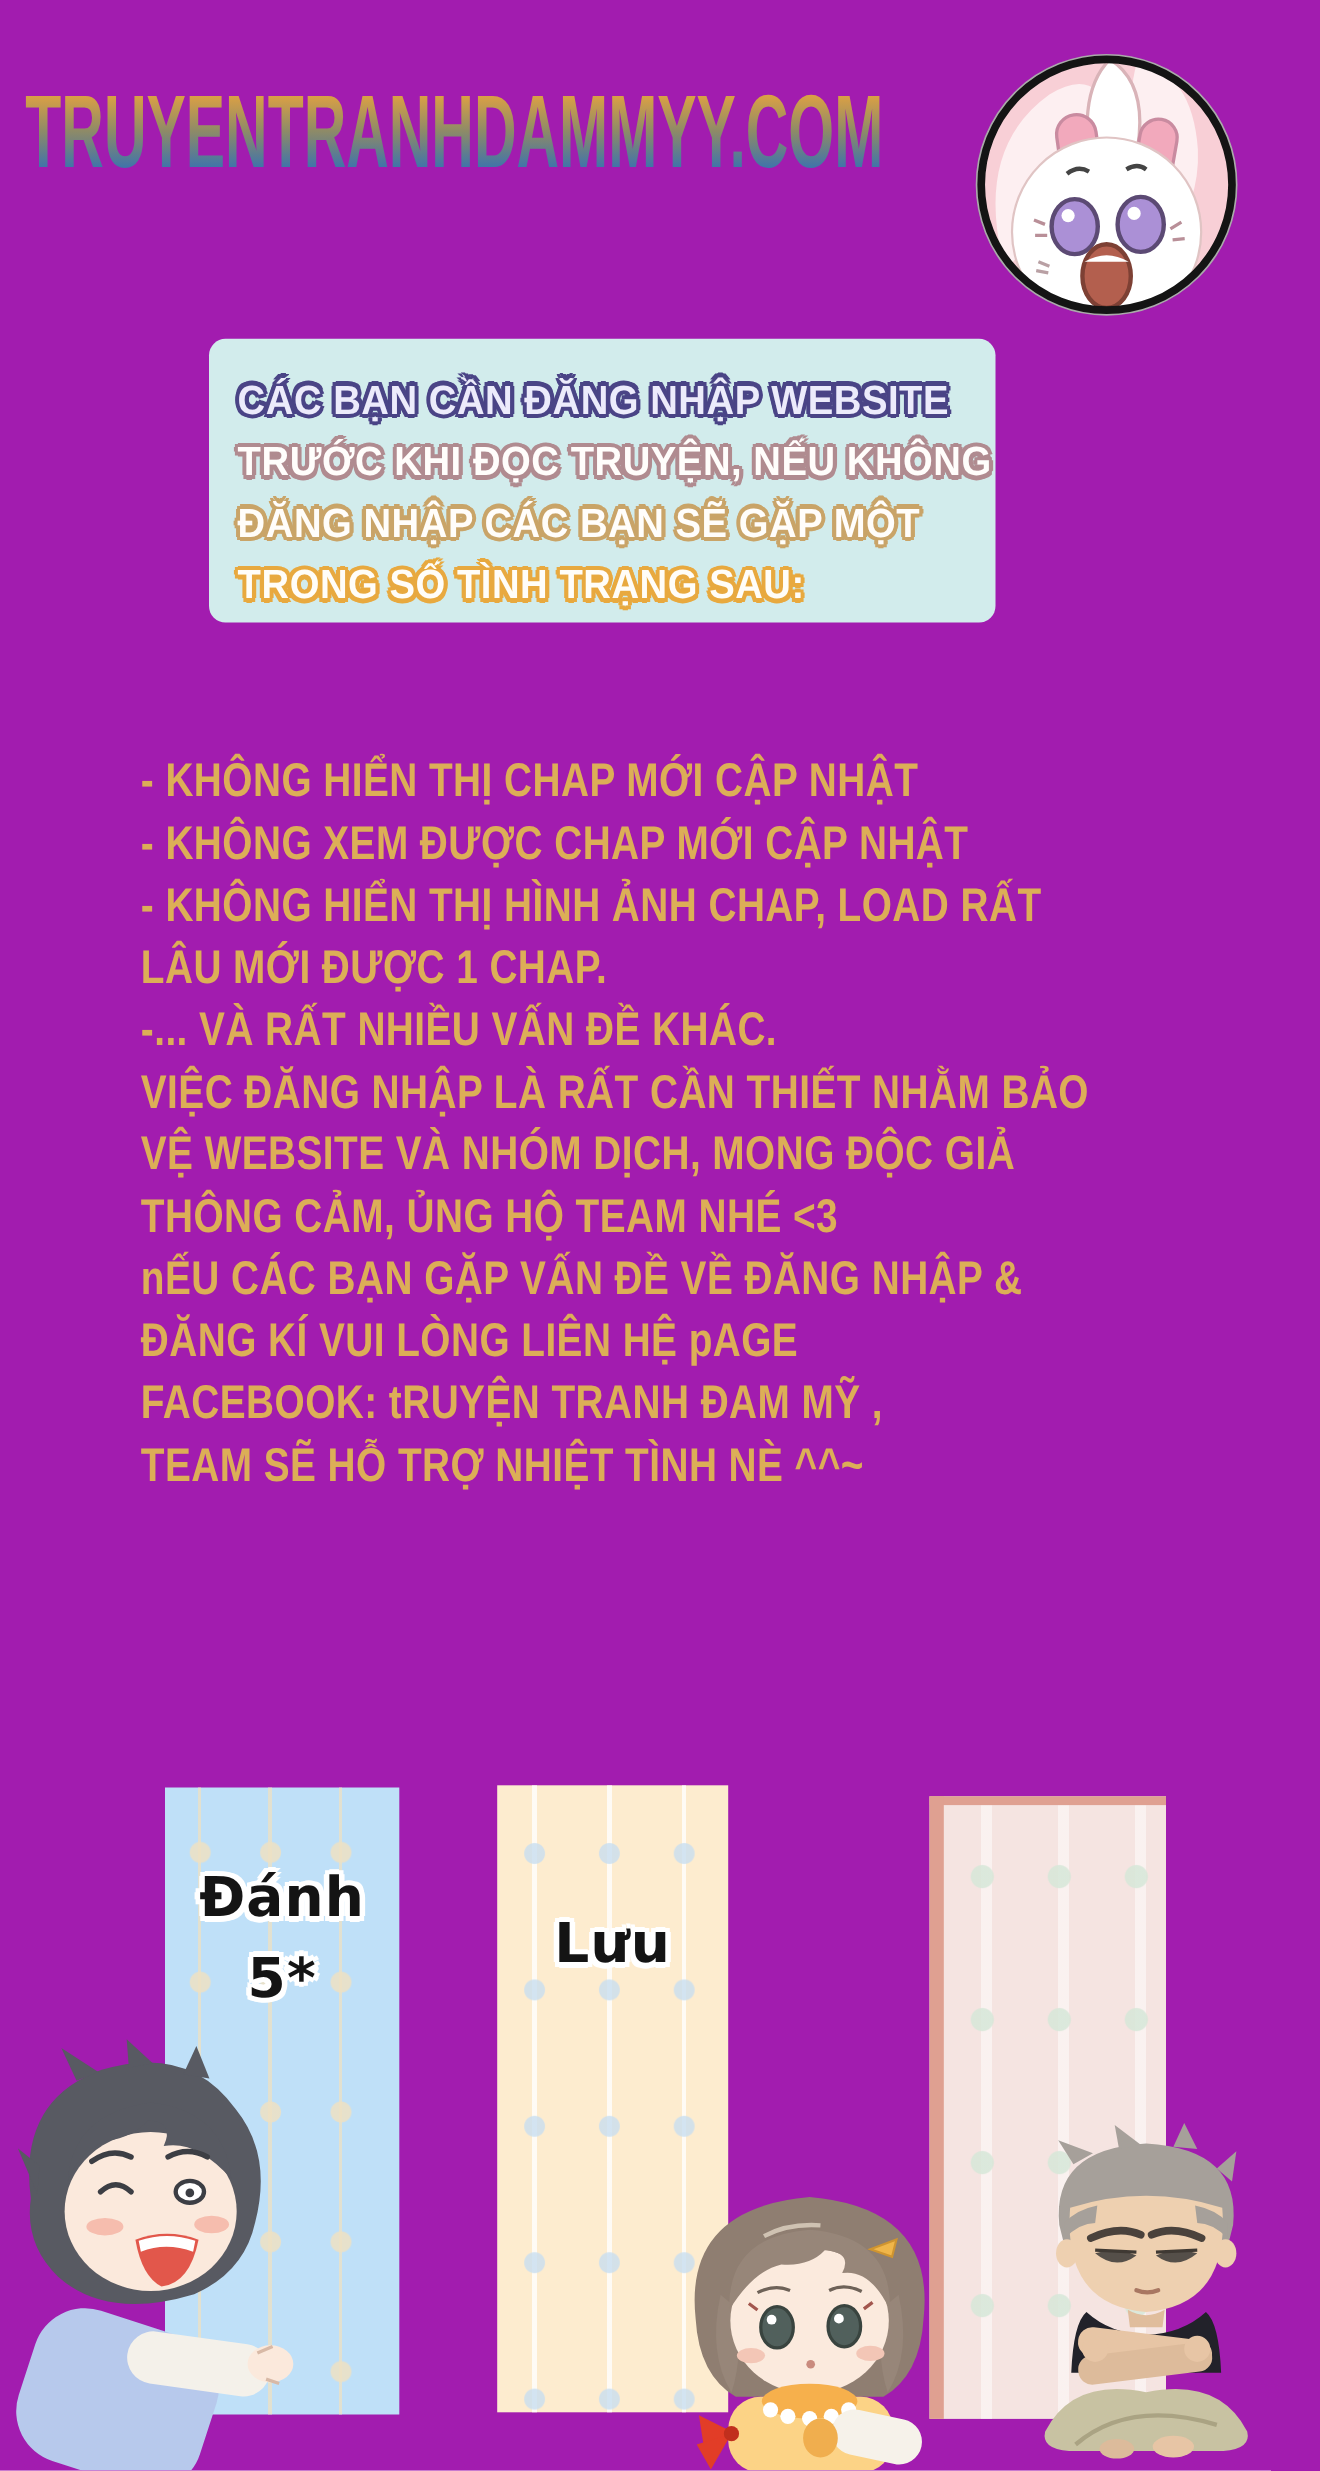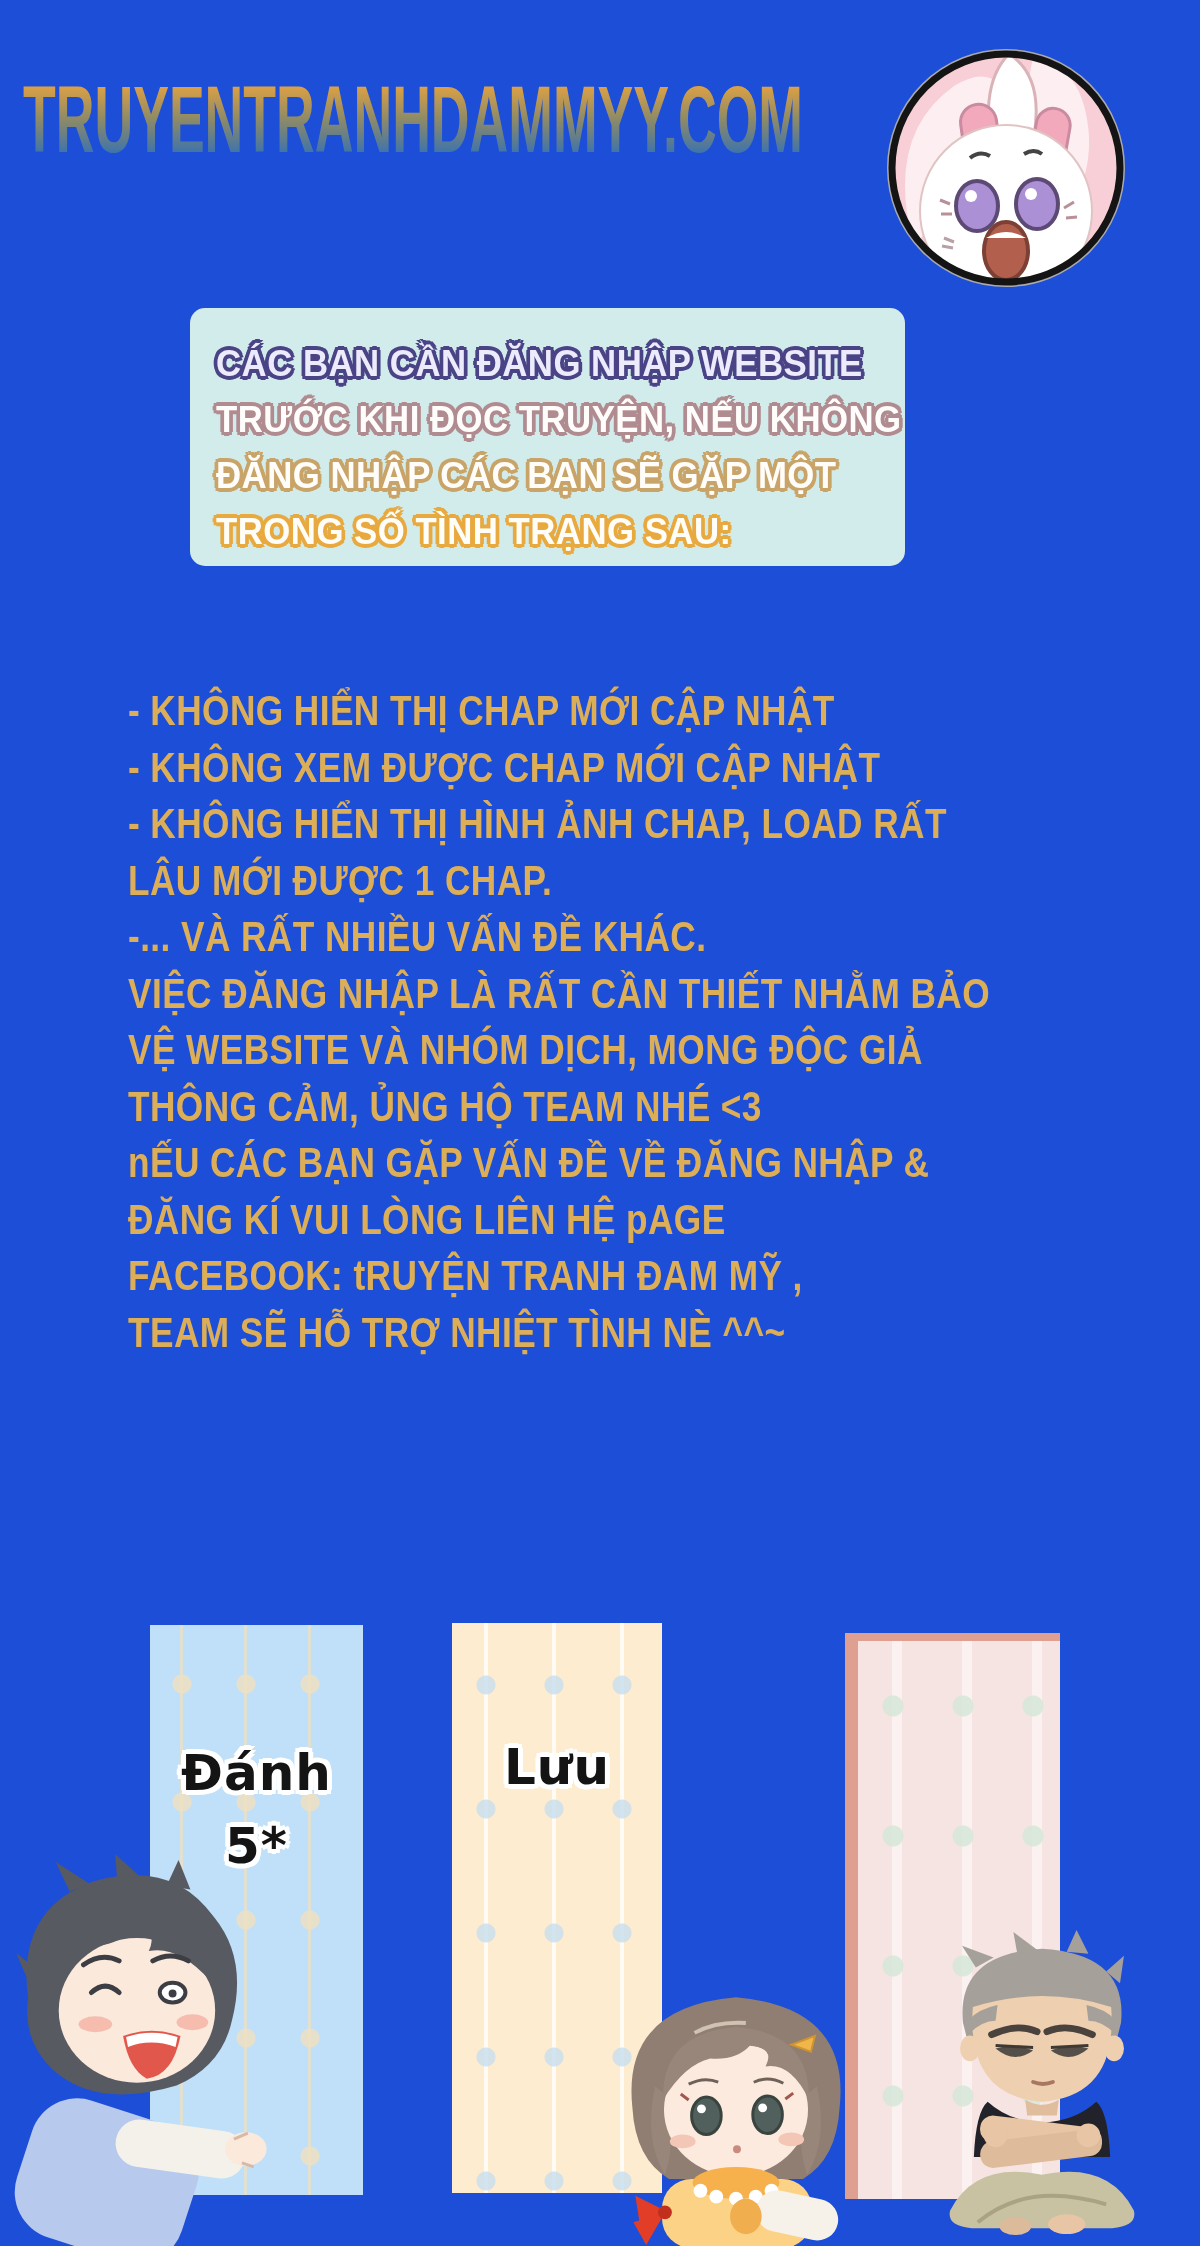--- a/index.html
+++ b/index.html
@@ -1,17 +1,17 @@
 <!DOCTYPE html>
 <html><head>
 <meta charset="utf-8">
 <style>
   html,body{margin:0;padding:0;}
   body{background:#ffffff;font-family:"Liberation Sans", sans-serif;}
-  .page{position:relative;width:1200px;height:2246px;background:#1d4ed8;overflow:hidden;}
+  .page{position:relative;width:1200px;height:2246px;background:#a21caf;overflow:hidden;}
 
   
   .logo-wrap{position:absolute;left:15px;top:52px;width:800px;height:130px;}
 
   
   .badge{position:absolute;left:884px;top:46px;width:244px;height:244px;}
 
   
   .notice-box{
     position:absolute;left:190px;top:308px;width:715px;height:258px;
@@ -60,21 +60,21 @@
       radial-gradient(circle 11px at 50% 50%, rgba(214,231,216,.85) 10px, transparent 11px),
       repeating-linear-gradient(90deg, transparent 0 34px, rgba(255,255,255,.5) 34px 44px, transparent 44px 70px);
     background-size:70px 130px, auto;
   }
   .card-label{
     font-family:"DejaVu Sans", sans-serif;font-weight:bold;text-align:center;
     color:#141414;font-size:50px;line-height:73px;letter-spacing:1px;
     text-shadow:-4px -4px 0 #fff,4px -4px 0 #fff,-4px 4px 0 #fff,4px 4px 0 #fff,
                 -5px 0 0 #fff,5px 0 0 #fff,0 -5px 0 #fff,0 5px 0 #fff;
   }
-  .pt-1{padding-top:112px;} .pt-2{padding-top:108px;} .pt-3{padding-top:152px;}
+  .pt-1{padding-top:64px;} .pt-2{padding-top:108px;} .pt-3{padding-top:152px;}
 
   .char{position:absolute;}
   .char-boy1{left:-6px;top:1850px;width:276px;height:396px;}
   .char-girl{left:606px;top:1950px;width:260px;height:296px;}
   .char-boy2{left:916px;top:1926px;width:252px;height:316px;}
 </style>
 </head>
 <body>
 
 <div class="page">

